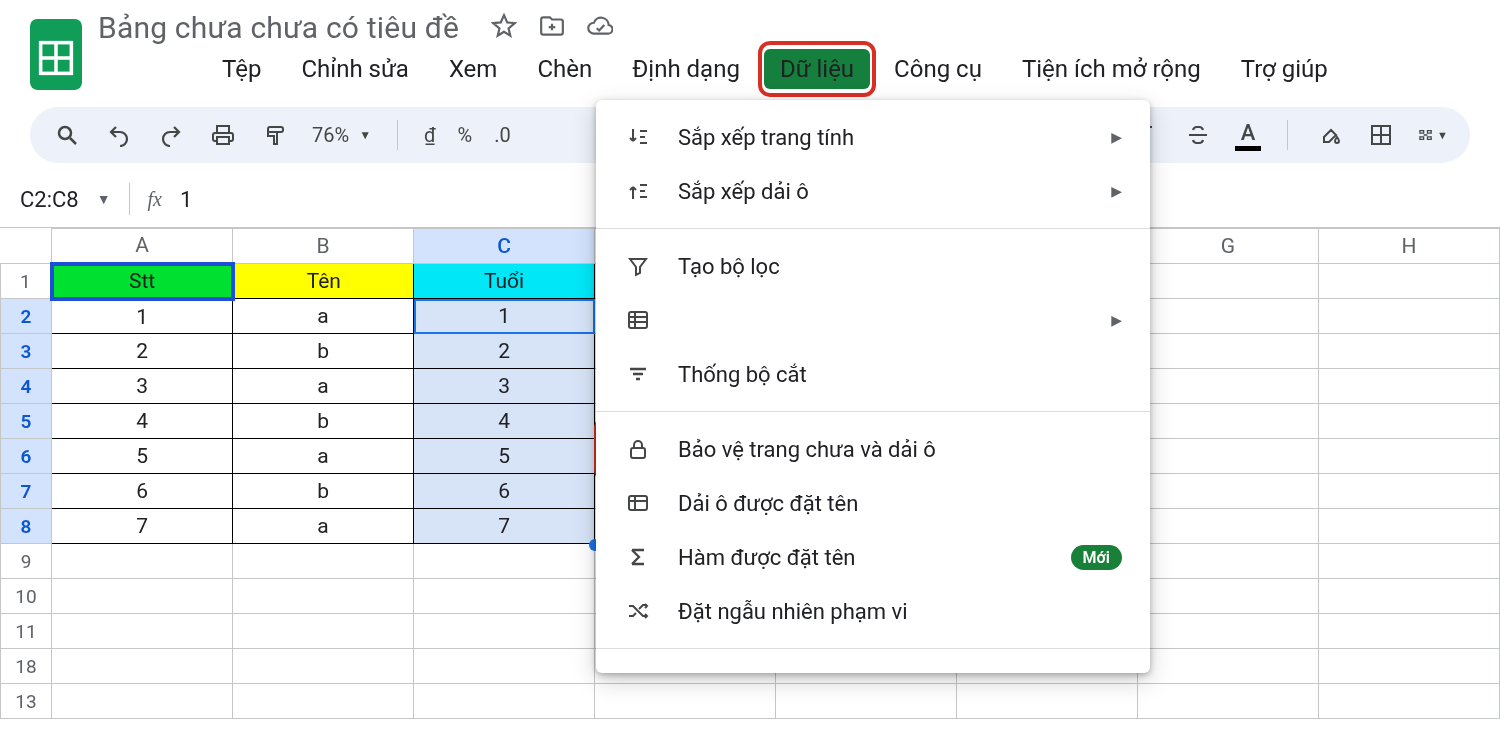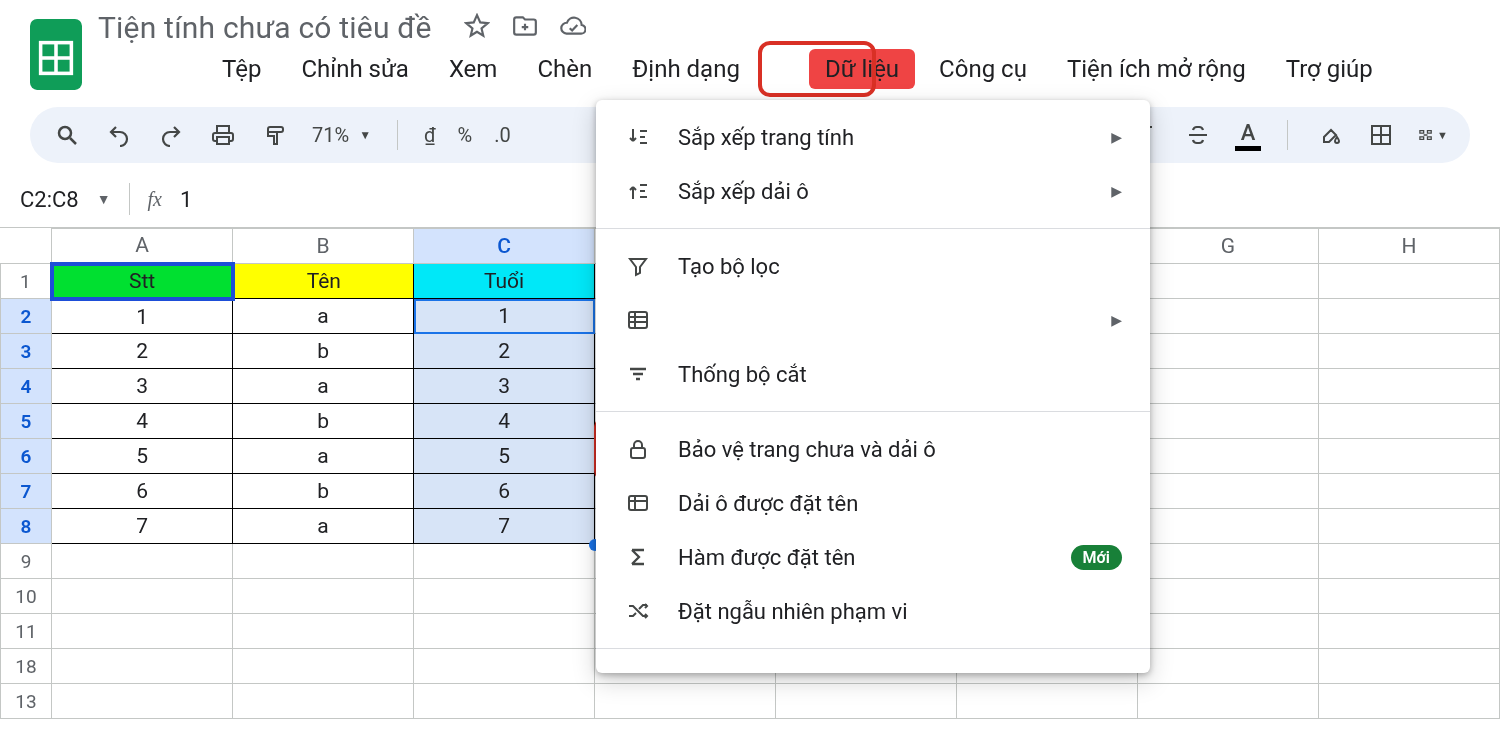--- a/index.html
+++ b/index.html
@@ -39,22 +39,21 @@
     gap: 8px;
     padding: 4px 0 10px 108px;
     font-size: 24px;
   }
   .menubar-item {
     padding: 6px 16px;
     border-radius: 6px;
     cursor: pointer;
   }
   .menubar-item.open {
-    background:#ef4444;
-    margin-left:45px;
+    background:#15803d;
   }
   .menu-highlight-box {
     position:absolute;
     border: 4px solid #d93025;
     border-radius: 12px;
     pointer-events:none;
   }
   
   .toolbar {
     margin: 8px 30px 0 30px;
@@ -172,21 +171,21 @@
   <div class="docs-logo">
     <svg viewBox="0 0 44 60">
         <rect x="0" y="0" width="44" height="60" rx="6" fill="#0f9d58"></rect>
         <rect x="9" y="20" width="26" height="26" fill="none" stroke="#fff" stroke-width="3"></rect>
         <line x1="9" y1="33" x2="35" y2="33" stroke="#fff" stroke-width="3"></line>
         <line x1="22" y1="20" x2="22" y2="46" stroke="#fff" stroke-width="3"></line>
       </svg>
   </div>
   <div>
     <div style="display:flex; align-items:center; gap:24px;">
-      <span class="doc-title">Tiện tính chưa có tiêu đề</span>
+      <span class="doc-title">Bảng chưa chưa có tiêu đề</span>
       <div class="title-icons">
         <span><svg viewBox="0 0 24 24">
               <path d="M12 17.3 6.2 21l1.6-6.8L2 9.3l7-.6L12 2l3 6.7 7 .6-5.8 4.9L17.8 21z" fill="none" stroke="#5f6368" stroke-width="2"></path>
             </svg></span>
         <span><svg viewBox="0 0 24 24">
               <path d="M10 4H4a2 2 0 0 0-2 2v12a2 2 0 0 0 2 2h16a2 2 0 0 0 2-2V8a2 2 0 0 0-2-2h-8l-2-2z" fill="none" stroke="#5f6368" stroke-width="2"></path>
               <path d="M12 10v6m-3-3h6" stroke="#5f6368" stroke-width="2" fill="none"></path>
             </svg></span>
         <span><svg viewBox="0 0 24 24">
               <path d="M6 19a5 5 0 0 1 .4-10A7 7 0 0 1 20 11a4 4 0 0 1-1 8H6z" fill="none" stroke="#5f6368" stroke-width="2"></path>
@@ -231,21 +230,21 @@
       <svg viewBox="0 0 24 24">
         <path d="M6 9V3h12v6M6 18H4a2 2 0 0 1-2-2v-4a2 2 0 0 1 2-2h16a2 2 0 0 1 2 2v4a2 2 0 0 1-2 2h-2M6 14h12v7H6z" fill="none" stroke="#444746" stroke-width="2"></path>
       </svg>
     </span>
   <span class="tool">
       <svg viewBox="0 0 24 24">
         <path d="M18 4H7a2 2 0 0 0-2 2v3h13a2 2 0 0 0 2-2V6a2 2 0 0 0-2-2zM5 9v4h6v8h3v-8h0V9" fill="none" stroke="#444746" stroke-width="2"></path>
       </svg>
     </span>
   <span class="zoom">
-      <span>71%</span>
+      <span>76%</span>
       <span style="font-size:12px;">▼</span>
     </span>
   <span class="sep"></span>
   <span class="txt" style="text-decoration:underline;">₫</span>
   <span class="txt">%</span>
   <span class="txt">.0</span>
 
   <div class="toolbar-right-group">
     <span class="tool">
         <svg viewBox="0 0 24 24">

